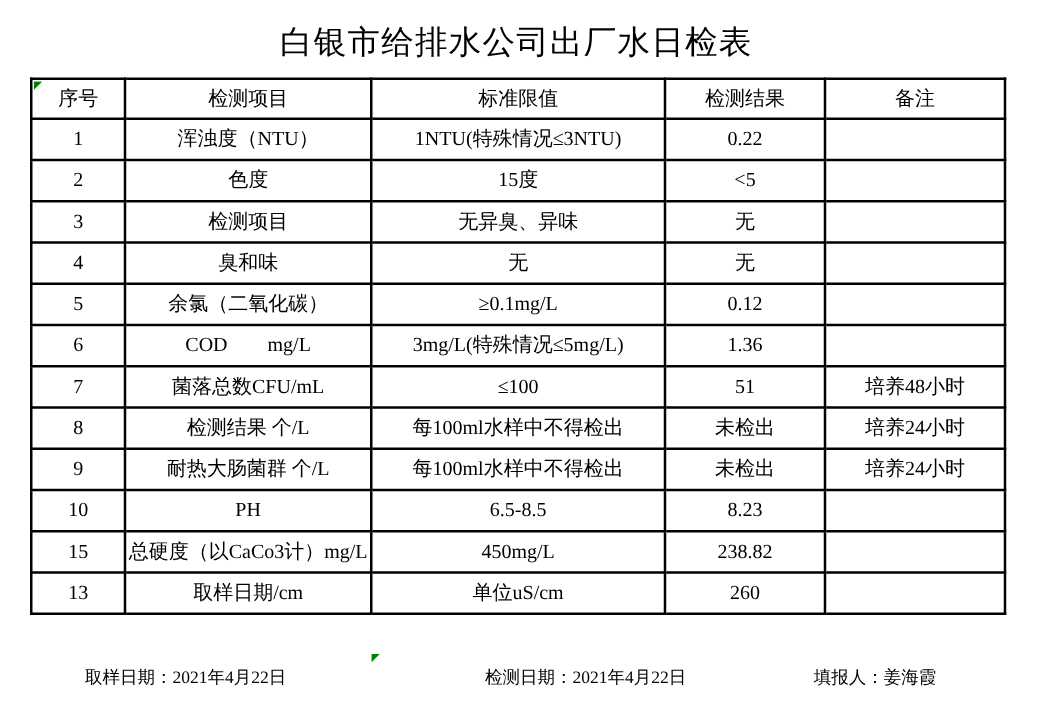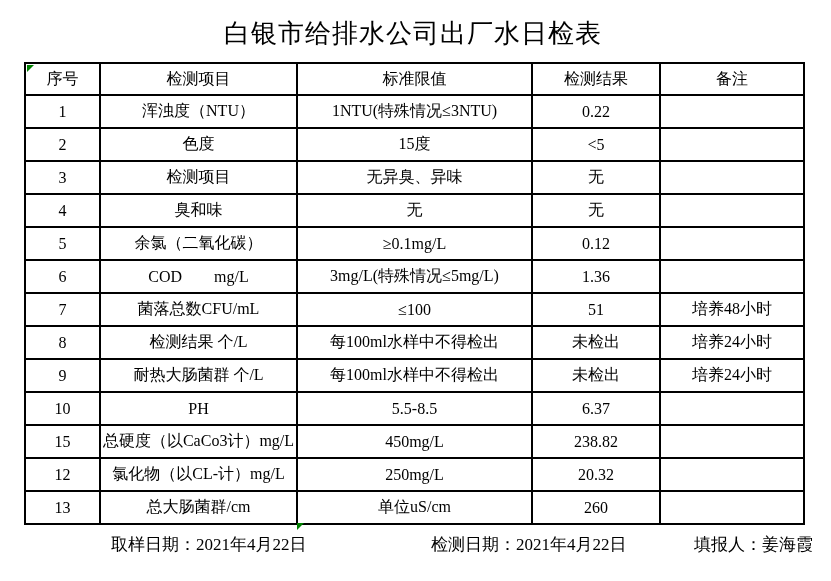--- a/index.html
+++ b/index.html
@@ -51,21 +51,21 @@
   .col-remark   { width: 144px; }
   .green-marker {
     position: absolute;
     width: 7px;
     height: 7px;
     clip-path: polygon(0 0, 100% 0, 0 100%);
   }
   .marker-header-corner { left: 27px; top: 65px; }
   .marker-table-bottom  { left: 297px; top: 523px; }
   .footer-line { position: absolute; top: 533px; left: 0; width: 100%; height: 24px; }
-  .footer-item { position: absolute; font-size: 17px; white-space: pre; margin-left: 43px; }
+  .footer-item { position: absolute; font-size: 14px; white-space: pre; }
   .footer-sampling { left: 68px; }
   .footer-testing  { left: 388px; }
   .footer-reporter { left: 651px; }
 </style>
 </head>
 <body>
 
 <div class="page">
 
   <h1 class="title">白银市给排水公司出厂水日检表</h1>
@@ -147,41 +147,34 @@
         <tr>
           <td>9</td>
           <td>耐热大肠菌群 个/L</td>
           <td>每100ml水样中不得检出</td>
           <td>未检出</td>
           <td>培养24小时</td>
         </tr>
         <tr>
           <td>10</td>
           <td>PH</td>
-          <td>5.5-8.5</td>
-          <td>6.37</td>
+          <td>6.5-8.5</td>
+          <td>8.23</td>
           <td></td>
         </tr>
         <tr>
           <td>15</td>
           <td>总硬度（以CaCo3计）mg/L</td>
           <td>450mg/L</td>
           <td>238.82</td>
           <td></td>
         </tr>
         <tr>
-          <td>12</td>
-          <td>氯化物（以CL-计）mg/L</td>
-          <td>250mg/L</td>
-          <td>20.32</td>
-          <td></td>
-        </tr>
-        <tr>
           <td>13</td>
-          <td>总大肠菌群/cm</td>
+          <td>取样日期/cm</td>
           <td>单位uS/cm</td>
           <td>260</td>
           <td></td>
         </tr>
       </tbody>
   </table>
 
   <div class="green-marker marker-header-corner" style="background: rgb(0, 128, 0);"></div>
   <div class="green-marker marker-table-bottom" style="background: rgb(0, 128, 0);"></div>
 

